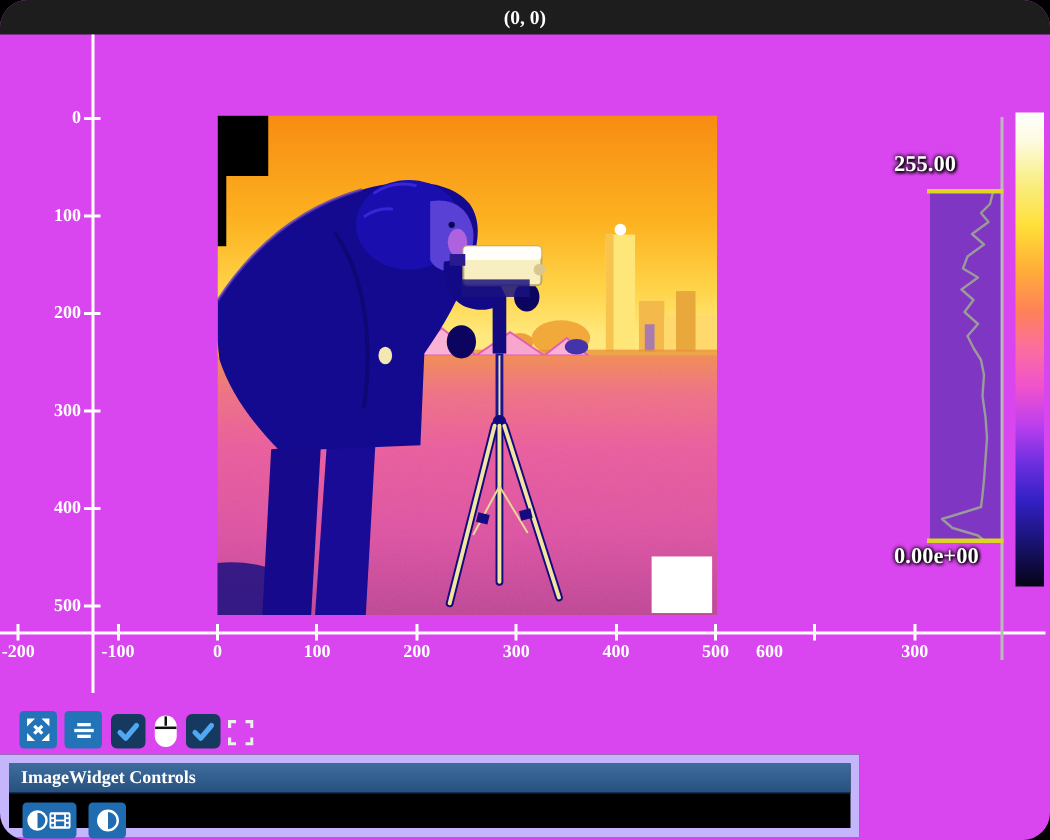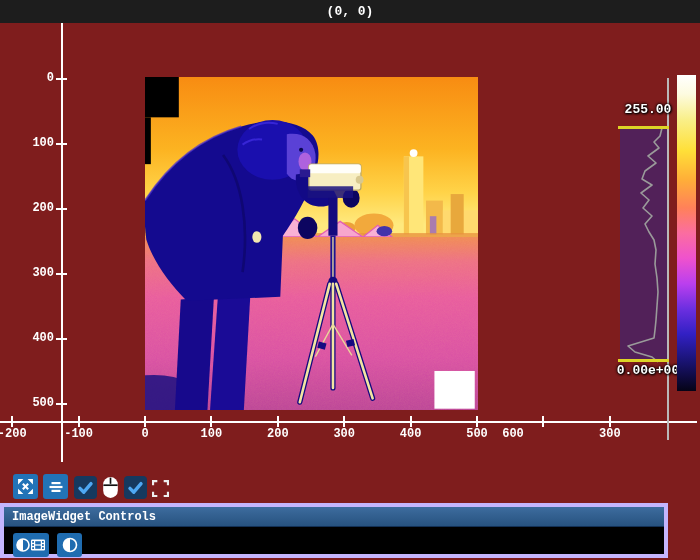--- a/index.html
+++ b/index.html
@@ -1,17 +1,17 @@
 <!DOCTYPE html>
 <html><head>
 <meta charset="utf-8">
 <style>
   html,body{margin:0;padding:0;background:#000;}
-  .stage{position:relative;width:700px;height:560px;background:#7f1d1d;overflow:hidden;
-         font-family:Liberation Mono, monospace;}
+  .stage{position:relative;width:700px;height:560px;background:#d946ef;overflow:hidden;
+         font-family:Liberation Serif, serif;border-radius:18px;}
   
   .title-bar{position:absolute;left:0;top:0;width:700px;height:23px;background:#1d1d1d;
              display:flex;align-items:center;justify-content:center;}
   .title-bar span{color:#fff;font-size:13px;font-weight:600;}
   
   .y-axis-line{position:absolute;left:61px;top:23px;width:2px;height:439px;background:#fff;}
   .x-axis-line{position:absolute;left:0;top:421px;width:697px;height:2px;background:#fff;}
   .xtick{position:absolute;width:2px;height:11px;background:#fff;top:416px;}
   .ytick{position:absolute;width:11px;height:2px;background:#fff;left:56px;}
   .xlabel{position:absolute;top:427px;width:60px;margin-left:-30px;text-align:center;
@@ -19,35 +19,35 @@
   .ylabel{position:absolute;left:4px;width:50px;text-align:right;color:#fff;
           font-size:12px;font-weight:600;}
   
   .img-wrap{position:absolute;left:145px;top:77px;width:333px;height:333px;}
   
   .hist-vline{position:absolute;left:667px;top:78px;width:2px;height:362px;background:#b9b9b9;}
   .hist-region{position:absolute;left:620px;top:128px;width:47px;height:234px;
                background:rgba(38,38,150,0.5);}
   .hist-edge{position:absolute;left:618px;width:51px;height:3px;background:#ddd426;}
   .hist-edge.top{top:126px;} .hist-edge.bottom{top:359px;}
-  .lut-label{position:absolute;left:596px;width:104px;text-align:center;color:#fff;
-             font-size:13px;font-weight:bold;
+  .lut-label{position:absolute;left:596px;width:104px;color:#fff;
+             font-size:15px;font-weight:bold;
              text-shadow:0 0 3px #000,0 0 3px #000,1px 1px 2px #000;}
   .lut-label.max{top:102px;} .lut-label.min{top:363px;}
   .hist-curve{position:absolute;left:618px;top:124px;width:52px;height:240px;}
   .colorbar{position:absolute;left:677px;top:75px;width:19px;height:316px;}
   
   .tb-btn{position:absolute;width:25px;height:25px;border-radius:3px;background:#2273b7;
           display:flex;align-items:center;justify-content:center;border:none;padding:0;cursor:pointer;}
   .tb-check{position:absolute;width:23px;height:23px;border-radius:4px;background:#16395f;
             display:flex;align-items:center;justify-content:center;}
   .tb-plain{position:absolute;display:flex;align-items:center;justify-content:center;background:none;border:none;padding:0;}
   
-  .accordion{position:absolute;left:0;top:503px;width:668px;height:55px;box-sizing:border-box;
-             border:4px solid #c4b5fd;background:#000;}
+  .accordion{position:absolute;left:0;top:503px;width:573px;height:55px;box-sizing:border-box;
+             border:6px solid #c4b5fd;background:#000;}
   .acc-header{height:19px;background:linear-gradient(#3d6c9e,#27527f);border-bottom:1px solid #123055;
               display:flex;align-items:center;padding-left:8px;cursor:pointer;}
   .acc-header span{color:#fff;font-size:12px;font-weight:600;}
   .acc-body{position:relative;height:32px;}
   .ctl-btn{position:absolute;top:6px;height:24px;border-radius:3px;background:#1f6cb0;border:none;
            display:flex;align-items:center;justify-content:center;padding:0;cursor:pointer;}
 </style>
 </head>
 <body>
 

